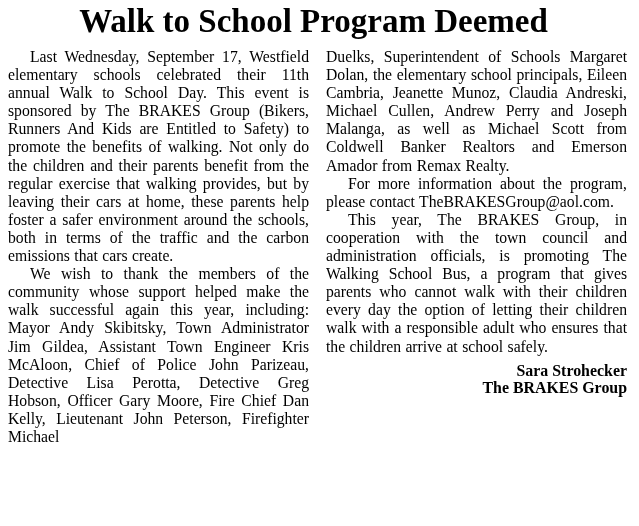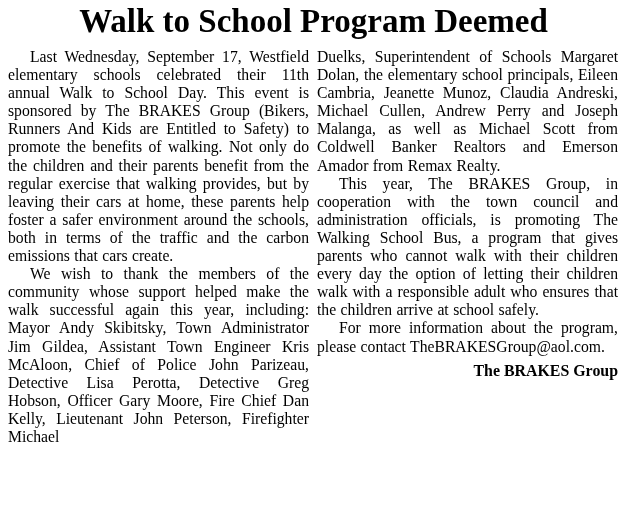--- a/index.html
+++ b/index.html
@@ -28,21 +28,21 @@
     font-weight: bold;
     text-align: center;
     letter-spacing: 0px;
   }
   .headline .hl-line {
     display: block;
     white-space: nowrap;
   }
   .columns {
     display: flex;
-    gap: 8px;
+    gap: 17px;
     margin-top: 8px;
   }
   .col {
     width: 301px;
     flex: 0 0 301px;
   }
   .para {
     margin: 0;
     font-size: 15.7px;
     line-height: 18.1px;
@@ -73,22 +73,23 @@
 
   <div class="columns">
 
     <div class="col">
       <p class="para indent">Last Wednesday, September 17, Westfield elementary schools celebrated their 11th annual Walk to School Day. This event is sponsored by The BRAKES Group (Bikers, Runners And Kids are Entitled to Safety) to promote the benefits of walking. Not only do the children and their parents benefit from the regular exercise that walking provides, but by leaving their cars at home, these parents help foster a safer environment around the schools, both in terms of the traffic and the carbon emissions that cars create.</p>
       <p class="para indent">We wish to thank the members of the community whose support helped make the walk successful again this year, including: Mayor Andy Skibitsky, Town Administrator Jim Gildea, Assistant Town Engineer Kris McAloon, Chief of Police John Parizeau, Detective Lisa Perotta, Detective Greg Hobson, Officer Gary Moore, Fire Chief Dan Kelly, Lieutenant John Peterson, Firefighter Michael</p>
     </div>
 
     <div class="col">
       <p class="para">Duelks, Superintendent of Schools Margaret Dolan, the elementary school principals, Eileen Cambria, Jeanette Munoz, Claudia Andreski, Michael Cullen, Andrew Perry and Joseph Malanga, as well as Michael Scott from Coldwell Banker Realtors and Emerson Amador from Remax Realty.</p>
+      <p class="para indent">For more information about the program, please contact TheBRAKESGroup@aol.com.</p>
       <p class="para indent">This year, The BRAKES Group, in cooperation with the town council and administration officials, is promoting The Walking School Bus, a program that gives parents who cannot walk with their children every day the option of letting their children walk with a responsible adult who ensures that the children arrive at school safely.</p>
-      <p class="para indent">For more information about the program, please contact TheBRAKESGroup@aol.com.</p>
 
       <div class="signatures">
+        <div>Sara Strohecker</div>
         <div>The BRAKES Group</div>
       </div>
     </div>
 
   </div>
 </div>
 
 </body></html>

